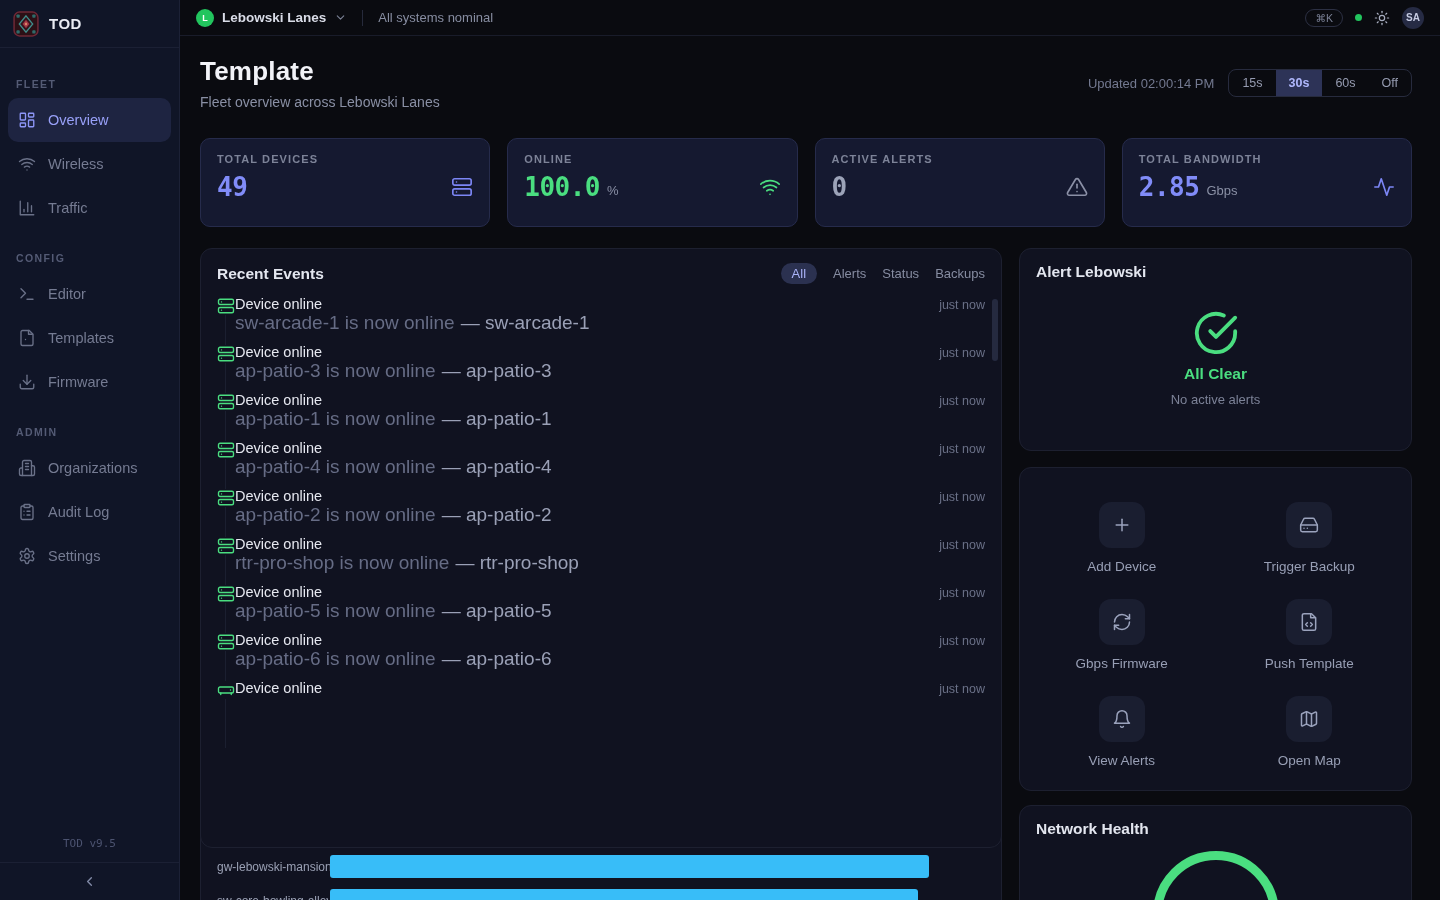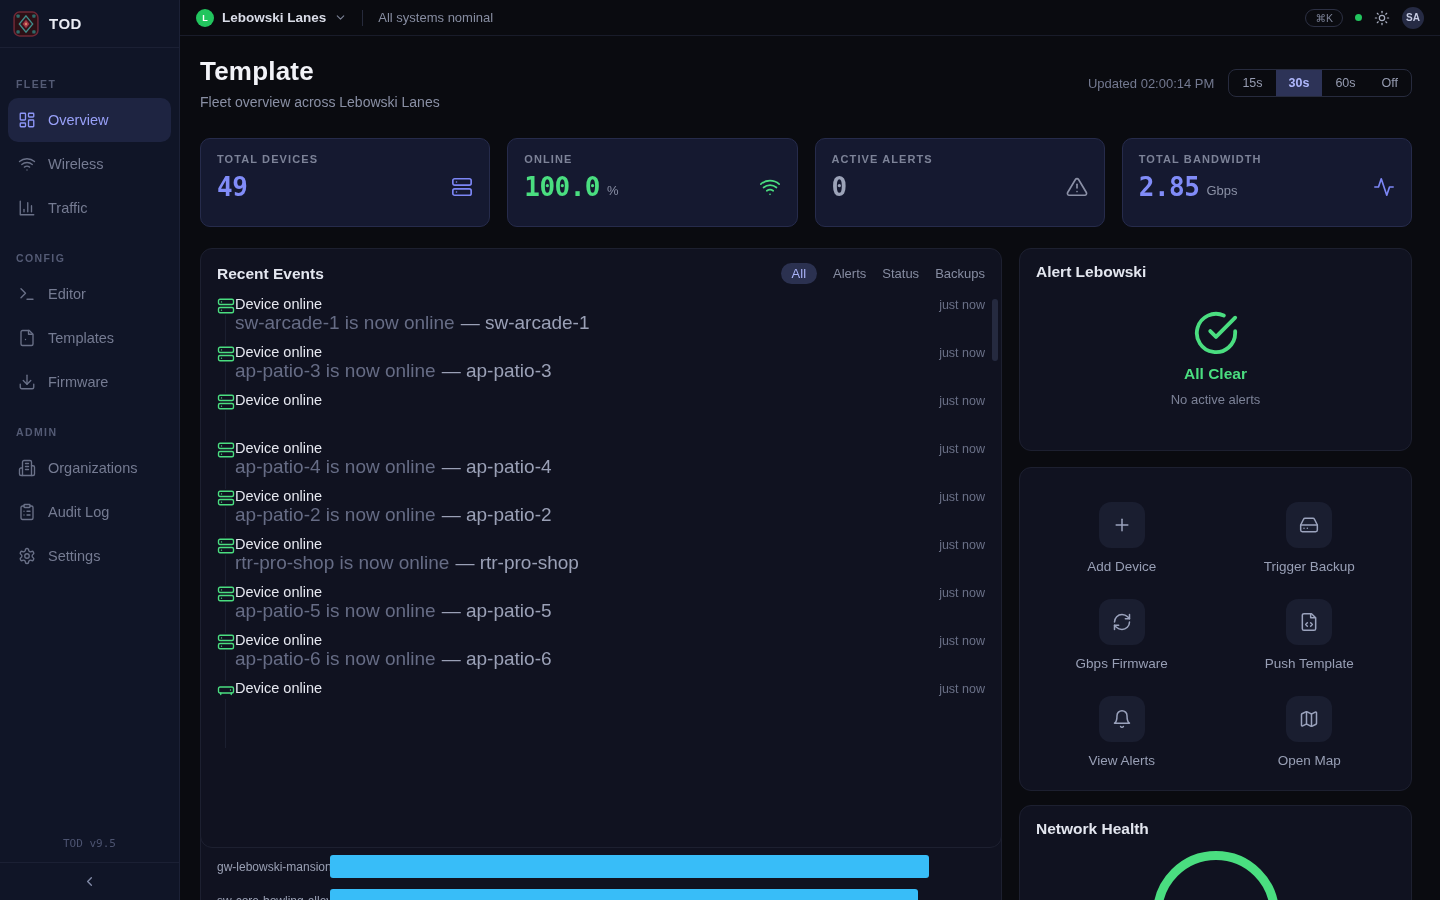--- a/index.html
+++ b/index.html
@@ -416,20 +416,21 @@
               <span class="event-icon">
                 <svg viewBox="0 0 24 24" fill="none" stroke-width="1.8" stroke-linecap="round" stroke-linejoin="round">
                   <rect x="2" y="3" width="20" height="7" rx="2"></rect>
                   <rect x="2" y="14" width="20" height="7" rx="2"></rect>
                   <path d="M6 6.5h.01"></path>
                   <path d="M6 17.5h.01"></path>
                 </svg>
               </span>
               <span class="event-body">
                 <div class="event-title">Device online</div>
+                <div class="event-sub"><span>ap-patio-1 is now online</span><span class="event-device">— ap-patio-1</span></div>
               </span>
               <span class="event-time">just now</span>
             </div>
             <div class="event-row">
               <span class="event-icon">
                 <svg viewBox="0 0 24 24" fill="none" stroke-width="1.8" stroke-linecap="round" stroke-linejoin="round">
                   <rect x="2" y="3" width="20" height="7" rx="2"></rect>
                   <rect x="2" y="14" width="20" height="7" rx="2"></rect>
                   <path d="M6 6.5h.01"></path>
                   <path d="M6 17.5h.01"></path>

